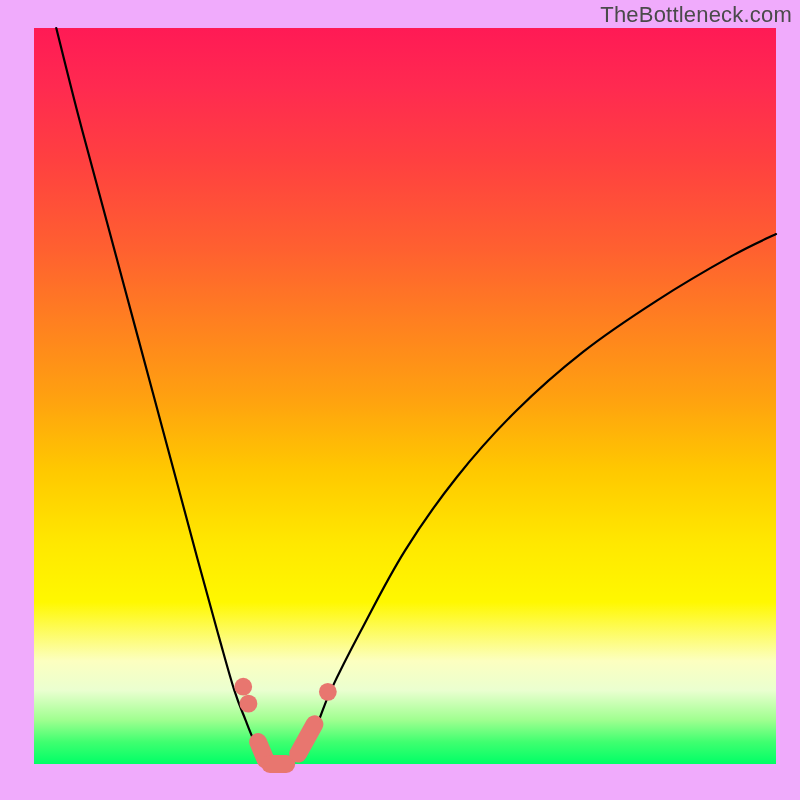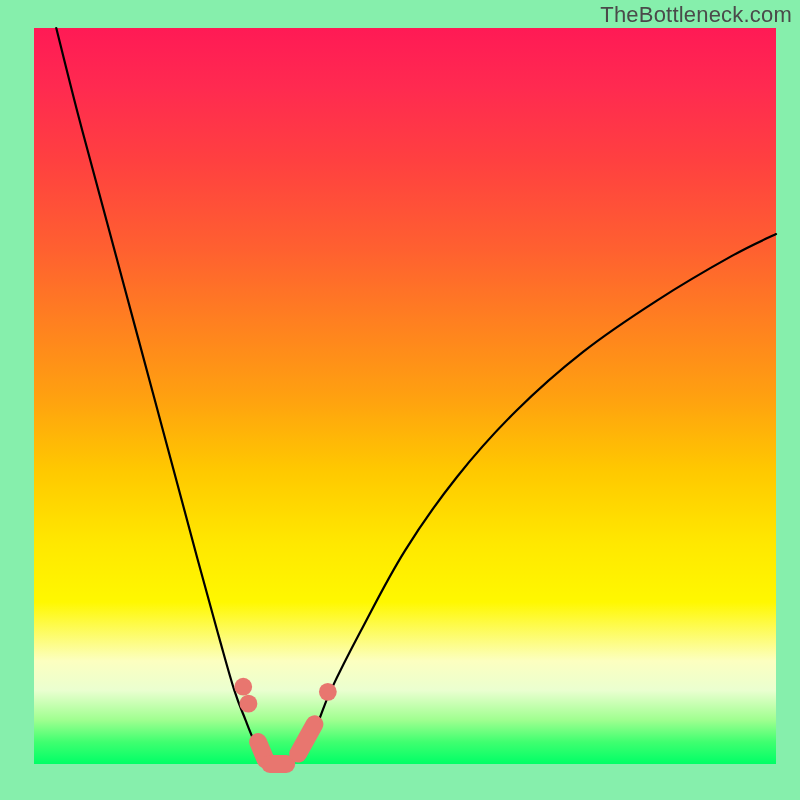--- a/index.html
+++ b/index.html
@@ -7,21 +7,21 @@
     padding: 0;
     width: 800px;
     height: 800px;
     overflow: hidden;
     background: #000;
     font-family: Arial, Helvetica, sans-serif;
   }
   .frame {
     position: absolute;
     inset: 0;
-    background: #86efac;
+    background: #f0abfc;
   }
   .plot {
     position: absolute;
     background: linear-gradient(to bottom,
       #ff1a55 0%,
       #ff2a50 8%,
       #ff4040 18%,
       #ff6030 30%,
       #ff8020 40%,
       #ffa010 50%,

